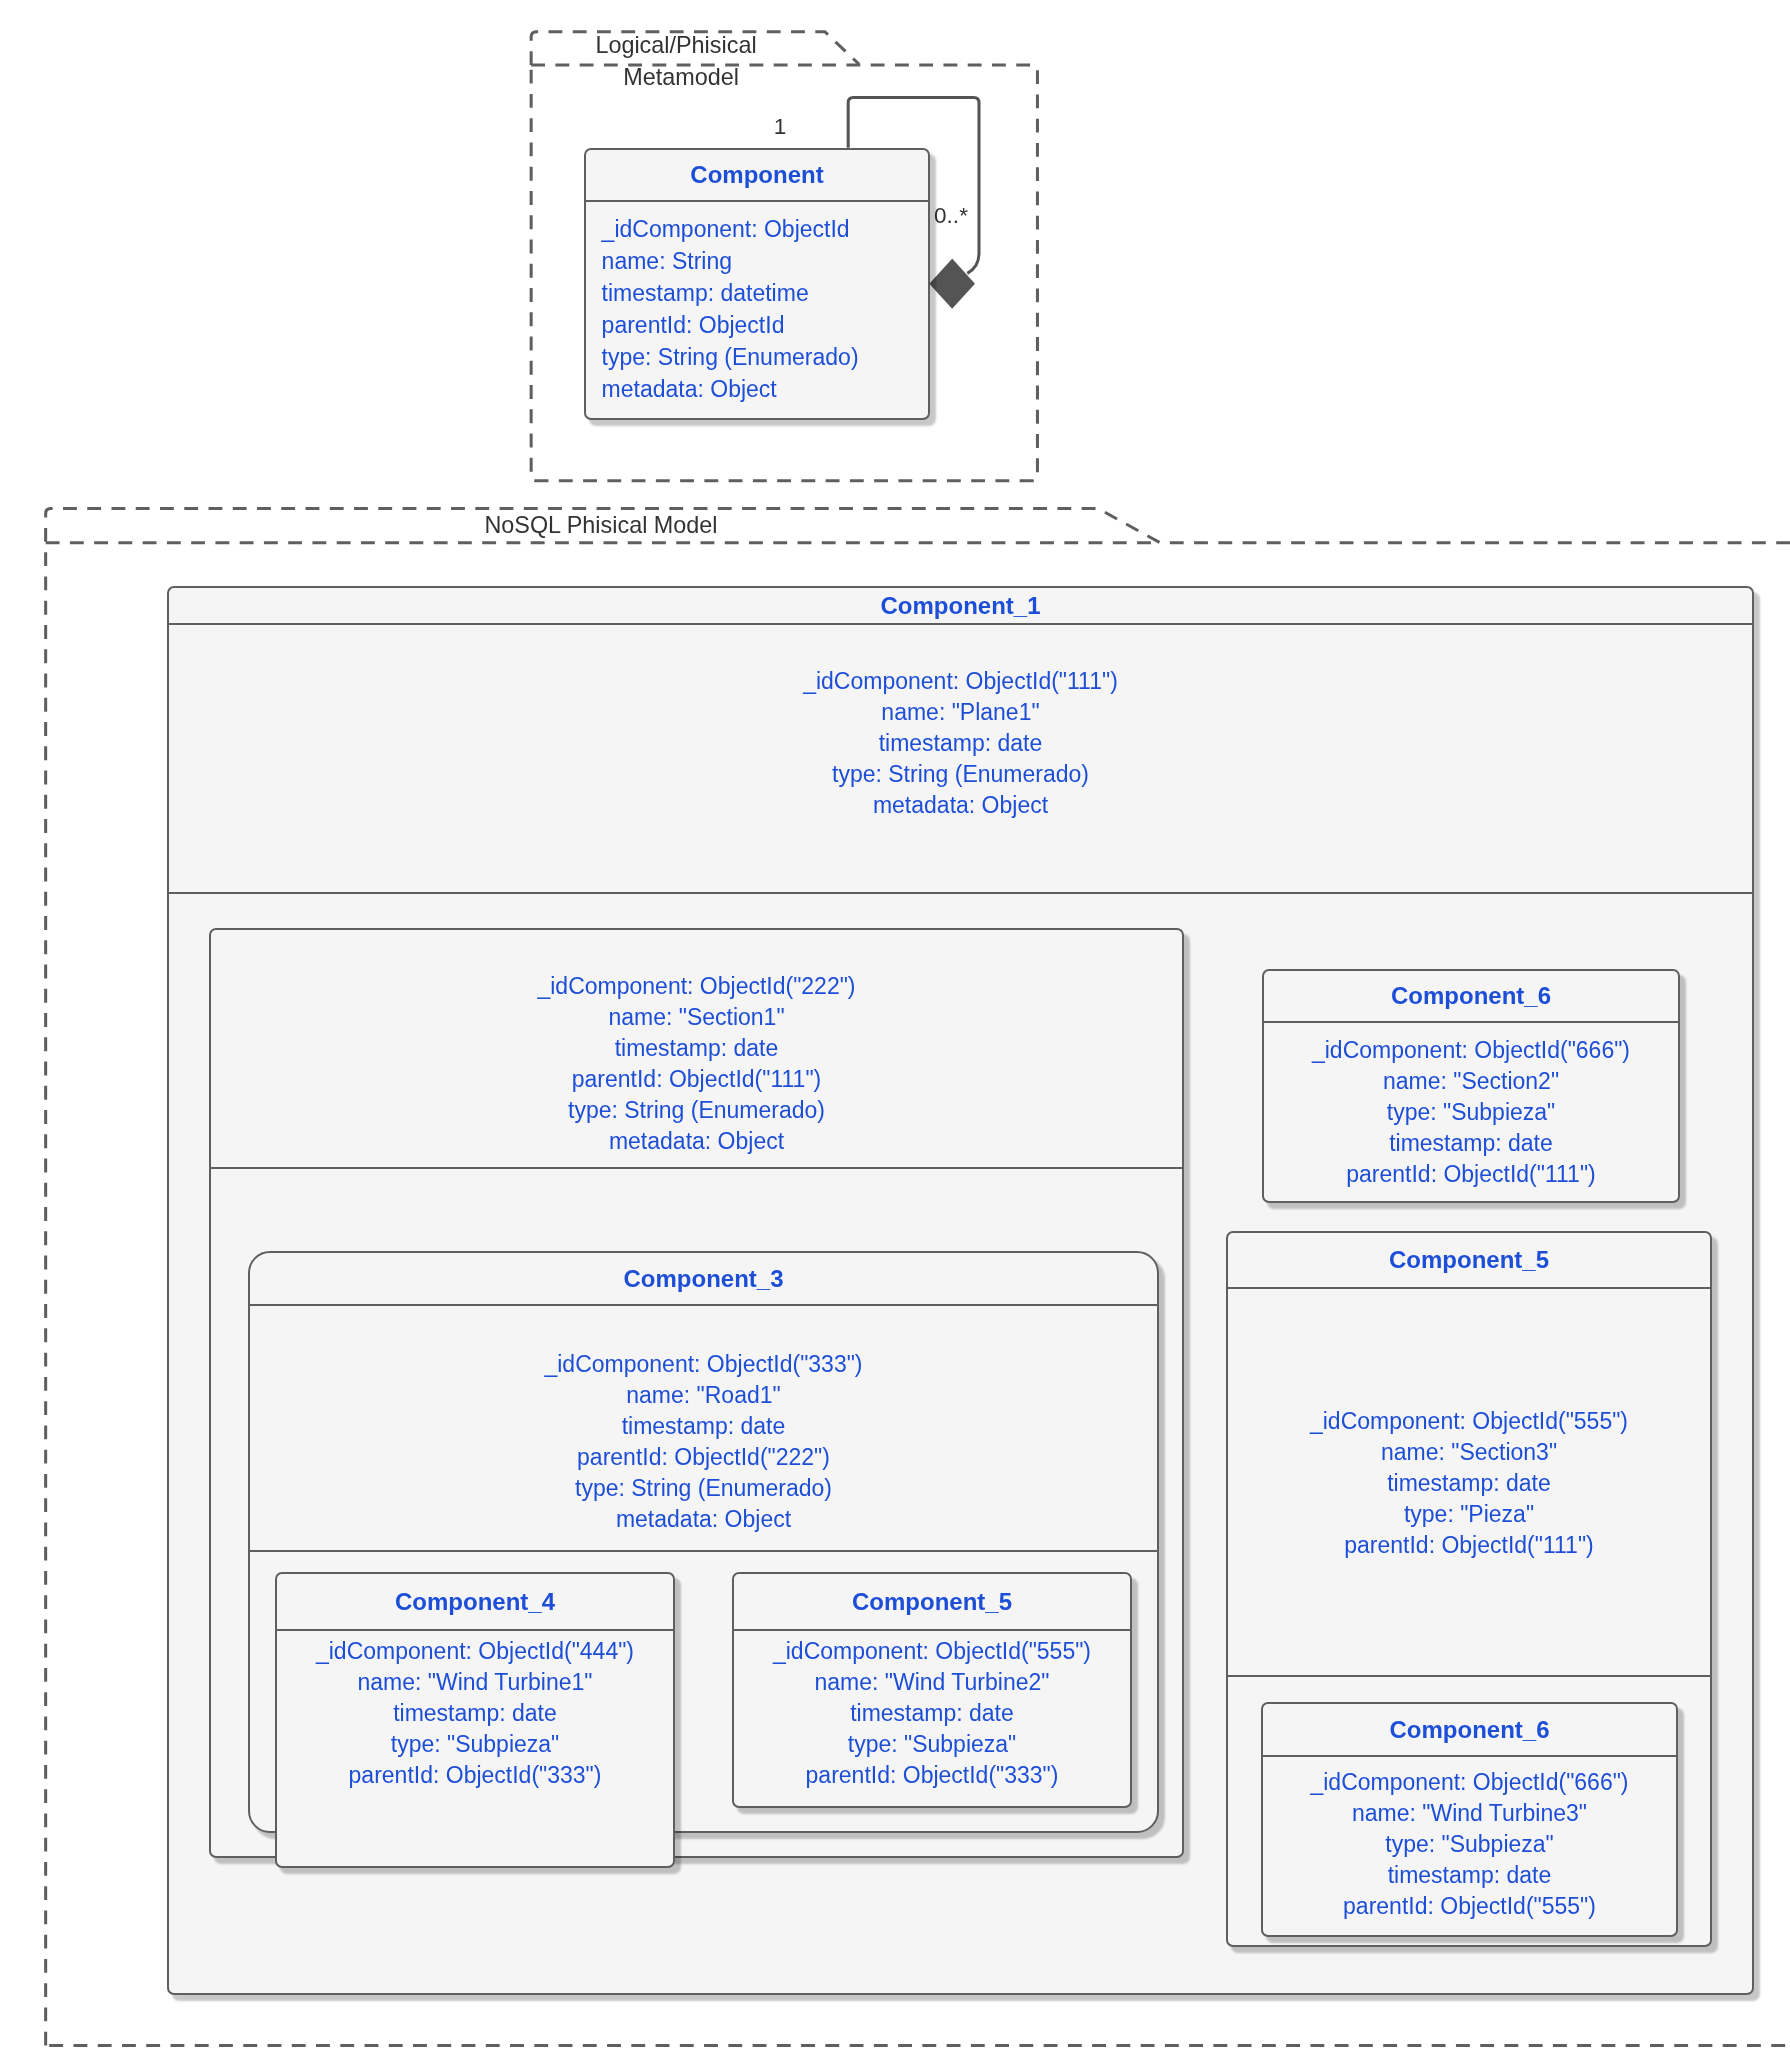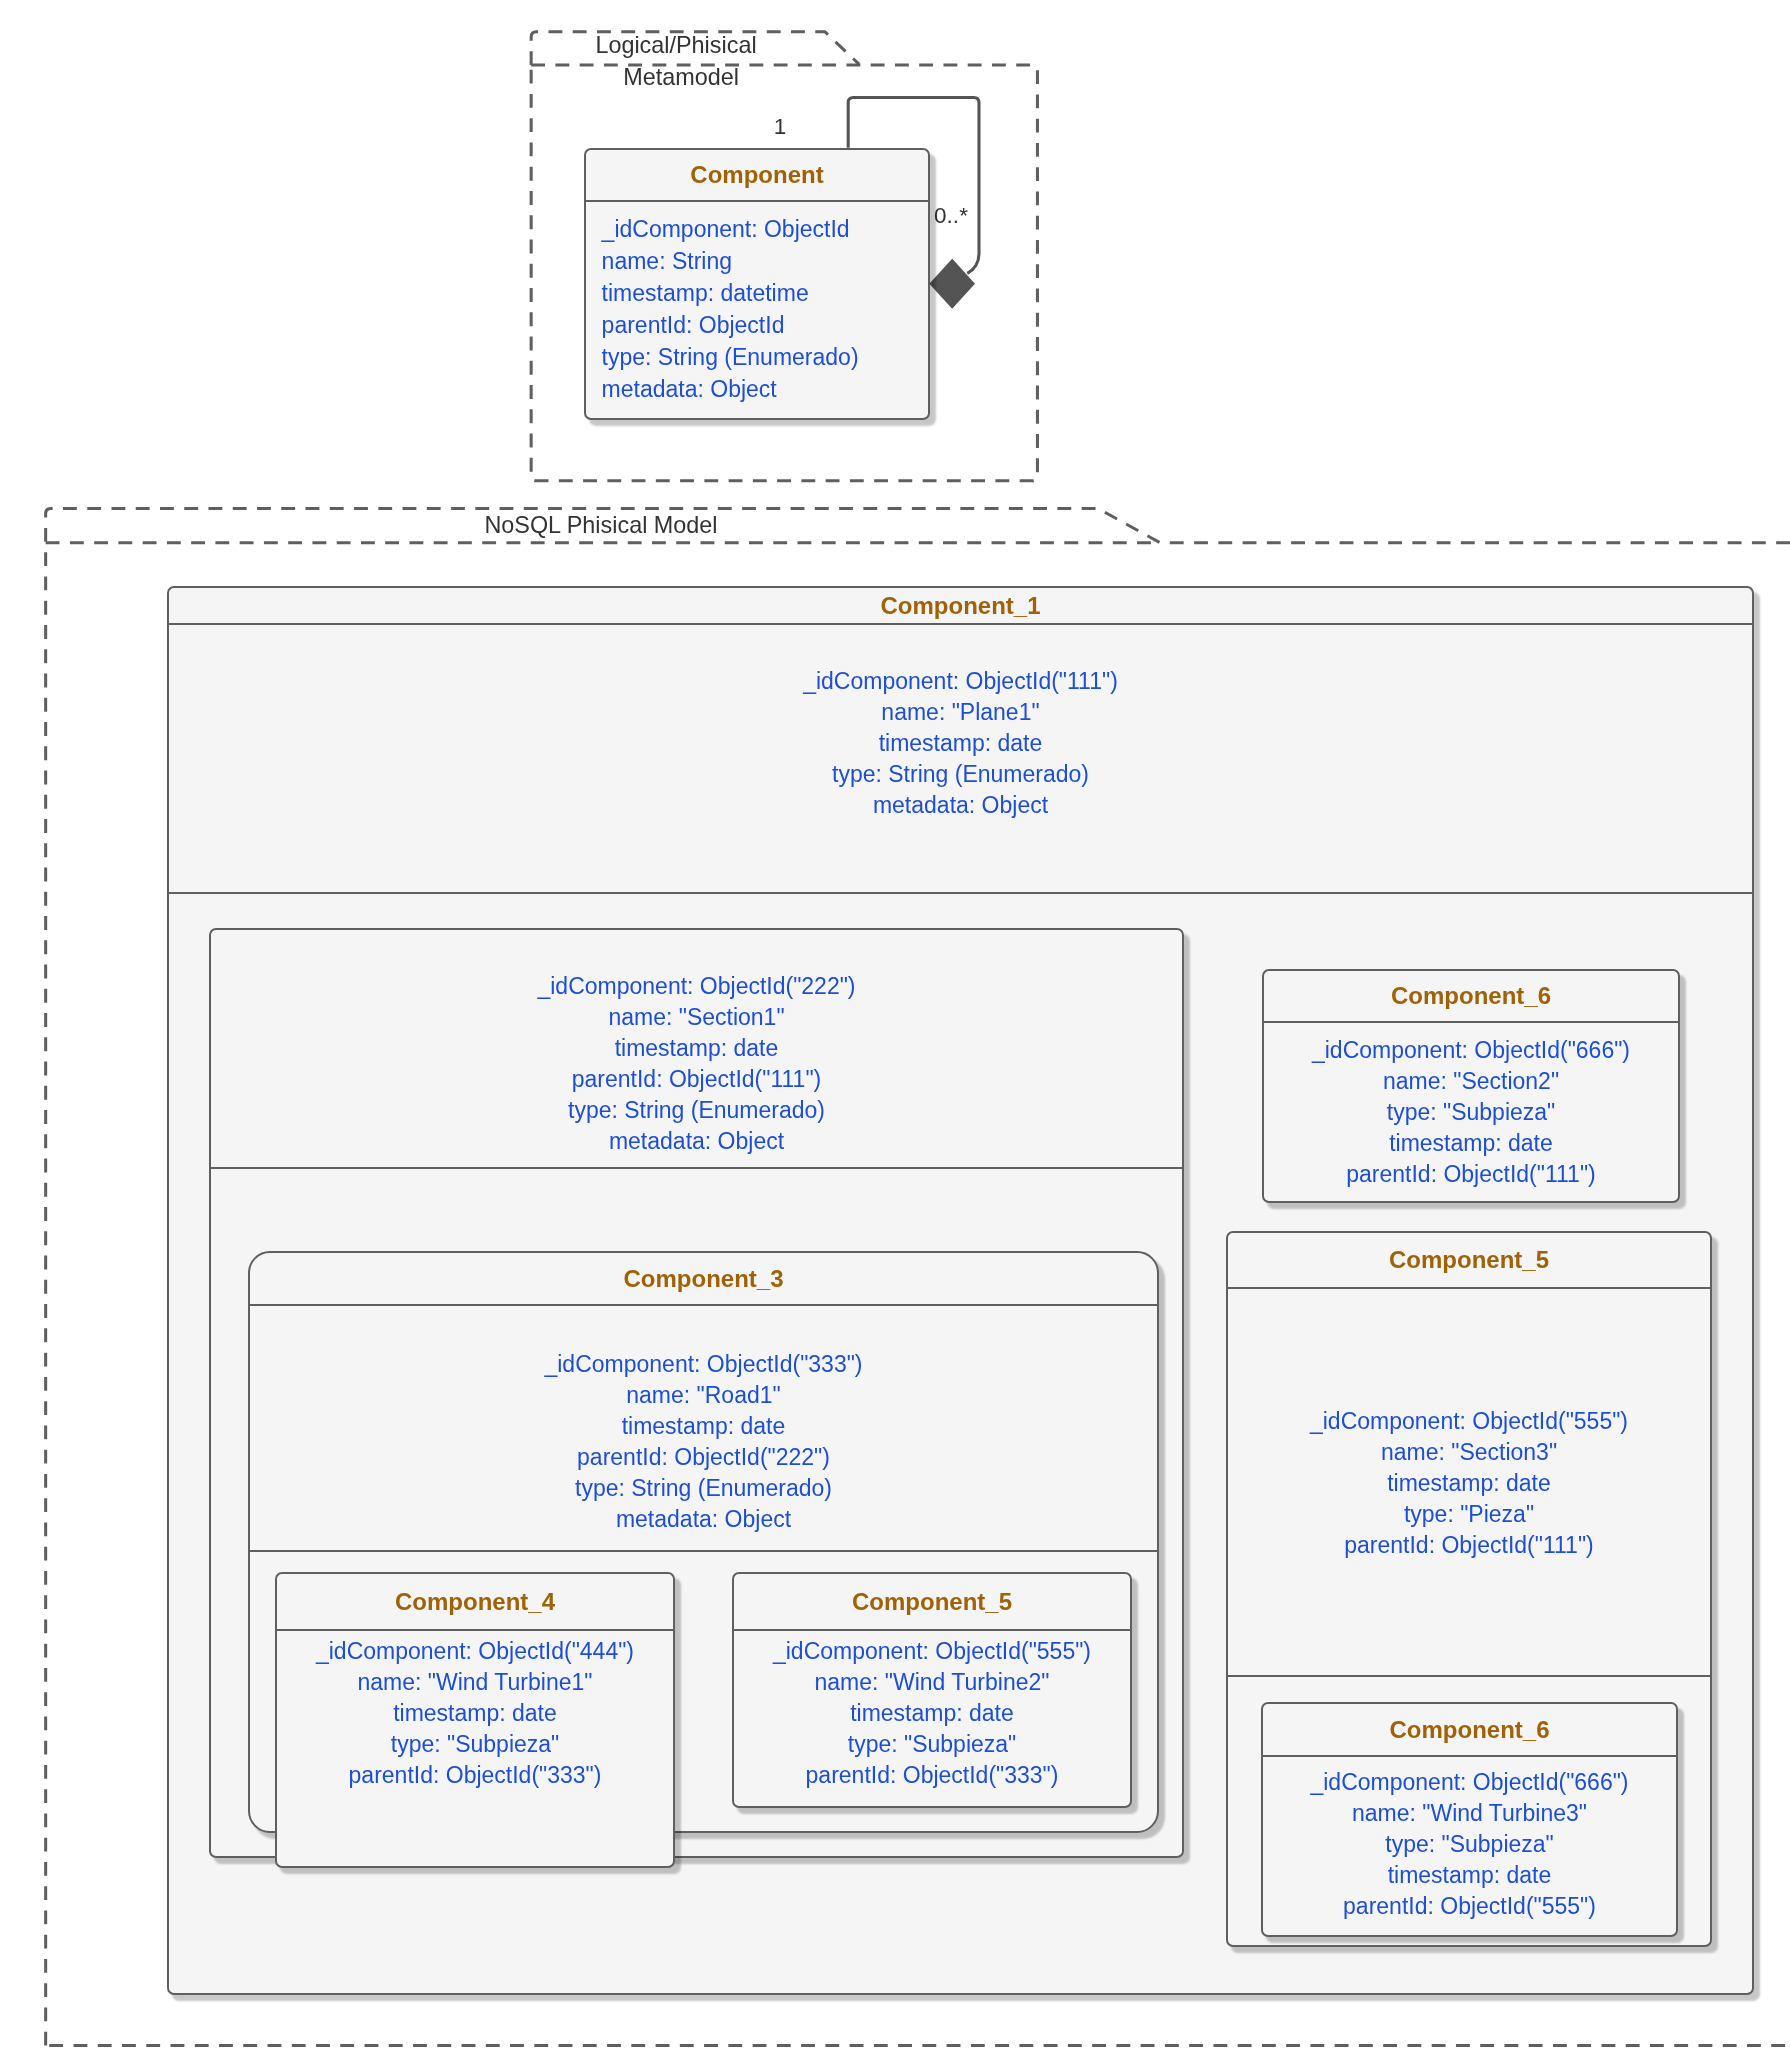--- a/index.html
+++ b/index.html
@@ -56,21 +56,21 @@
     box-shadow: 5.2px 6px 2.2px rgba(0,0,0,0.22);
   }
   .uml-header {
     box-sizing: border-box;
     border-bottom: 2.6px solid #5f5f5f;
     display: flex;
     align-items: center;
     justify-content: center;
     font-weight: bold;
     font-size: 24px;
-    color: #a16207;
+    color: #1d4ed8;
     white-space: nowrap;
   }
   .uml-attrs {
     box-sizing: border-box;
     font-size: 23px;
     color: #1d4ed8;
     line-height: 31px;
     text-align: center;
     white-space: nowrap;
   }

